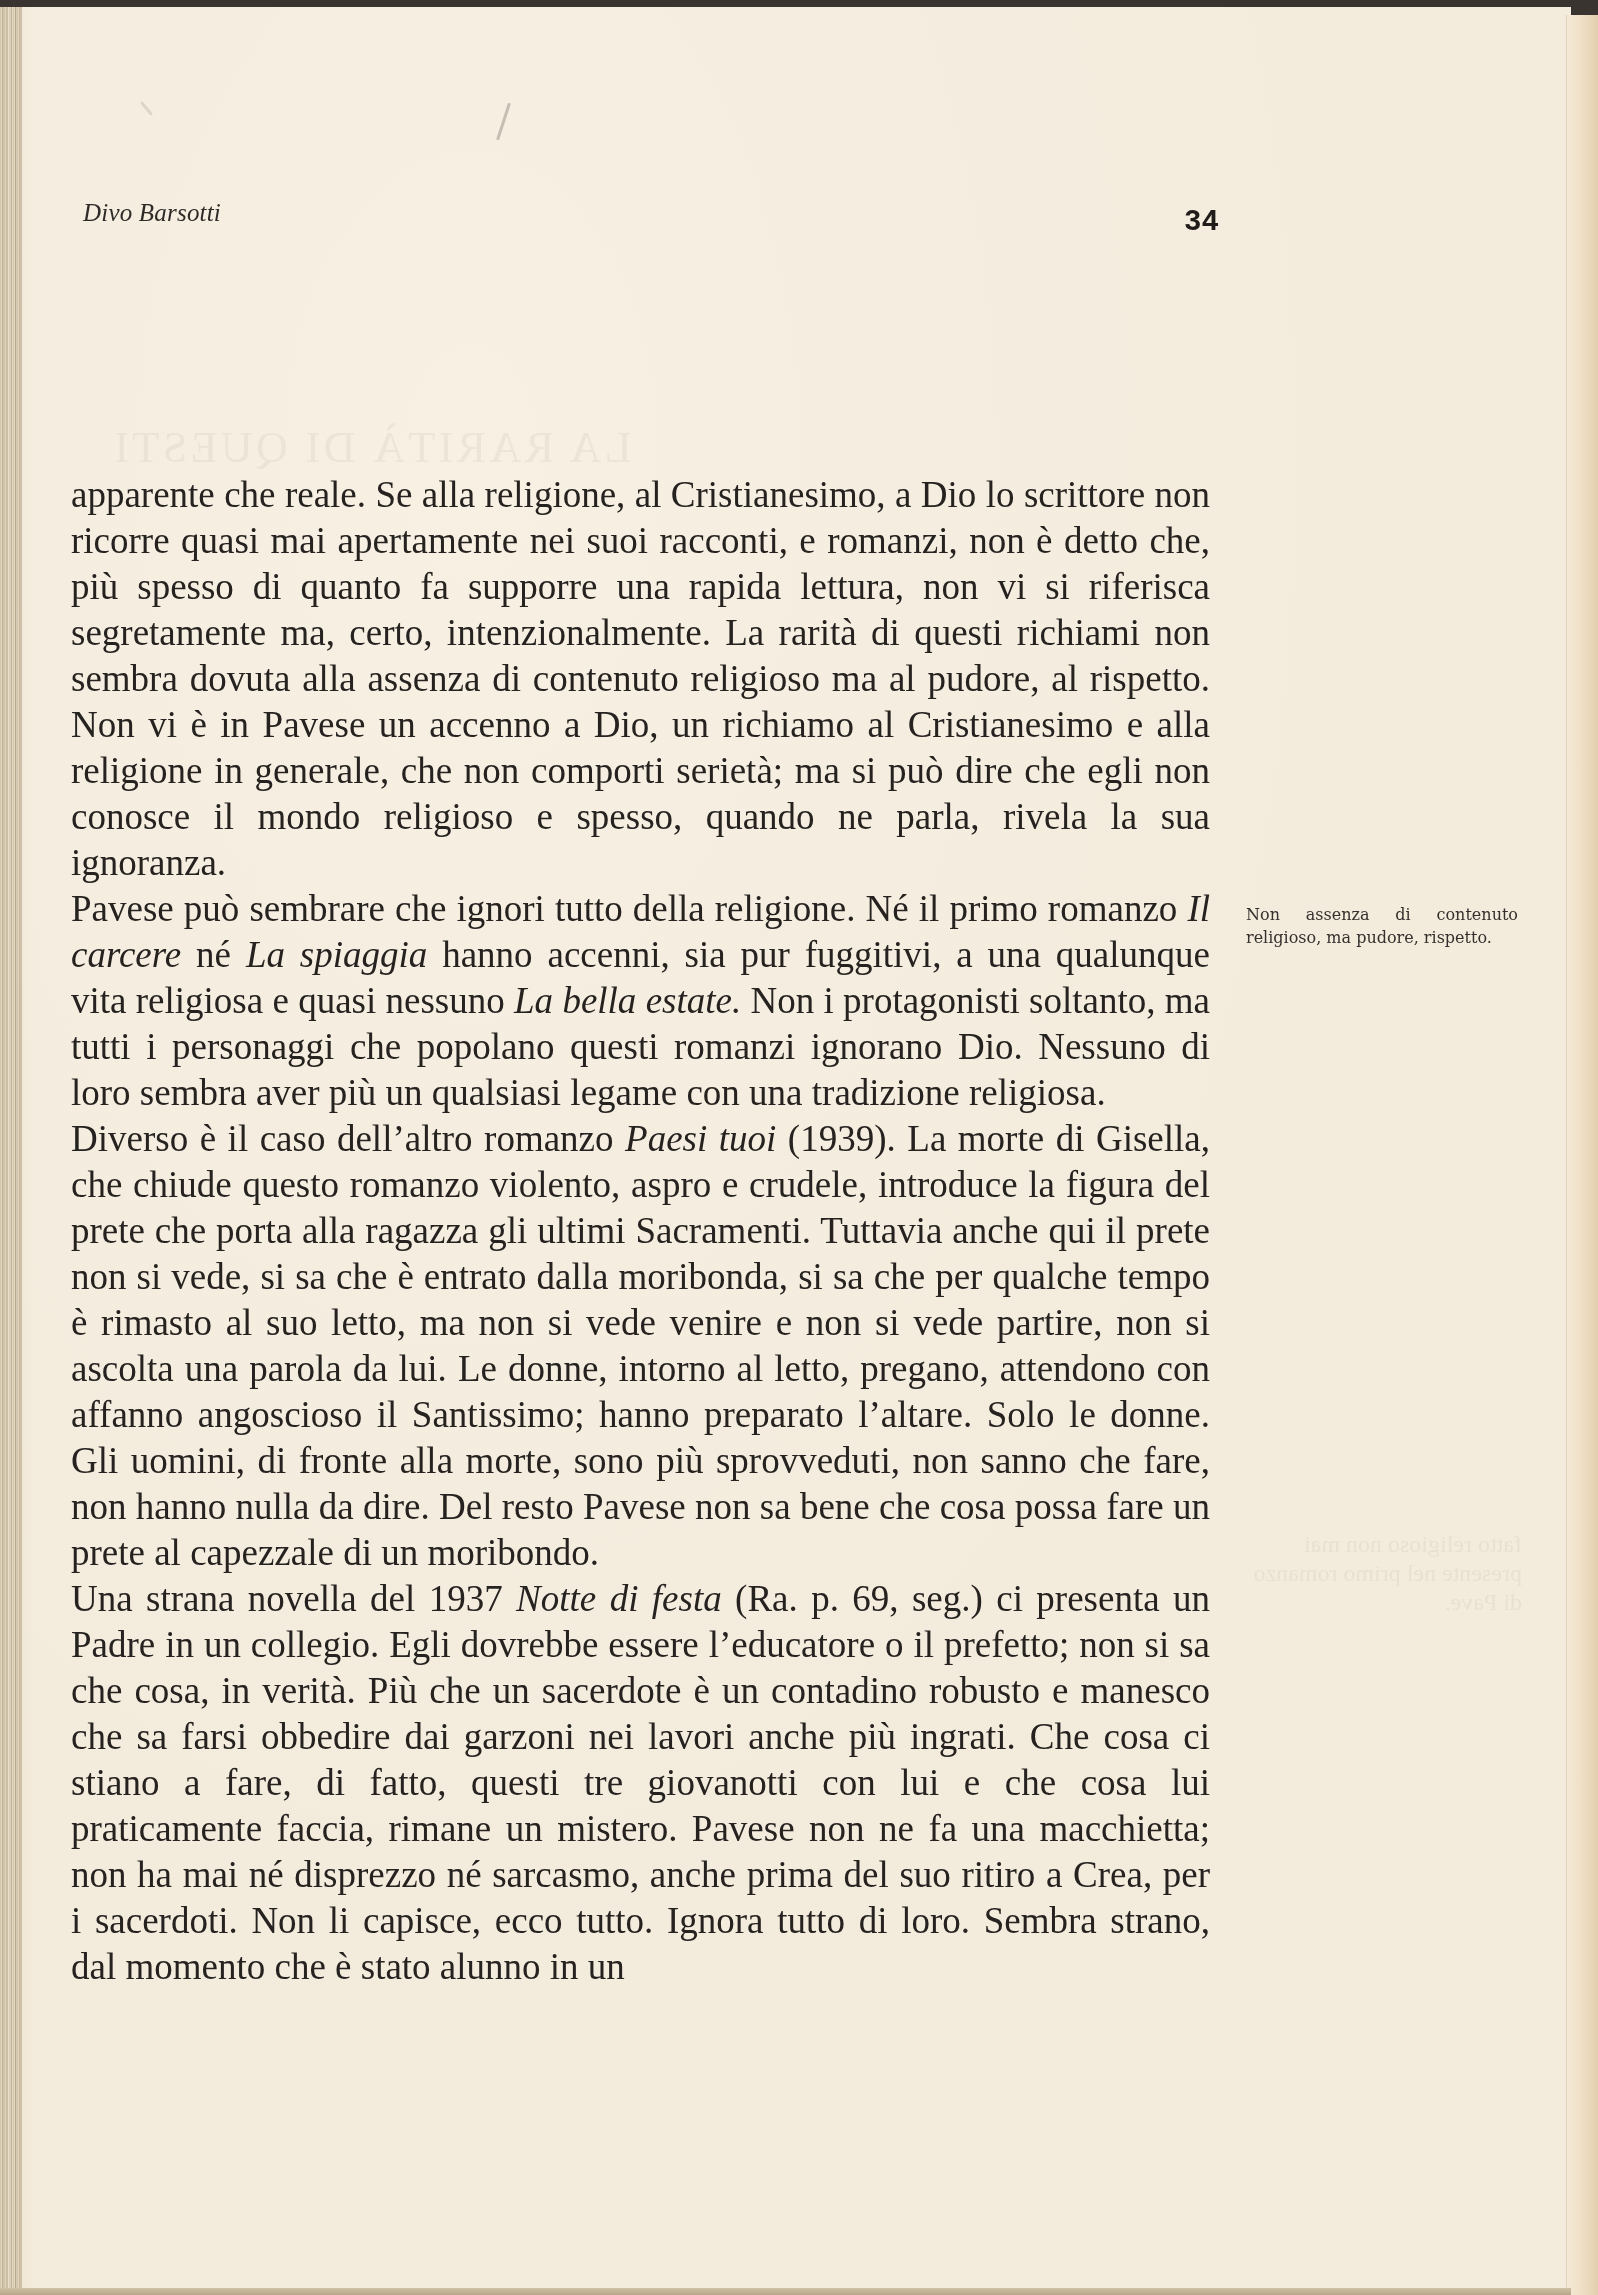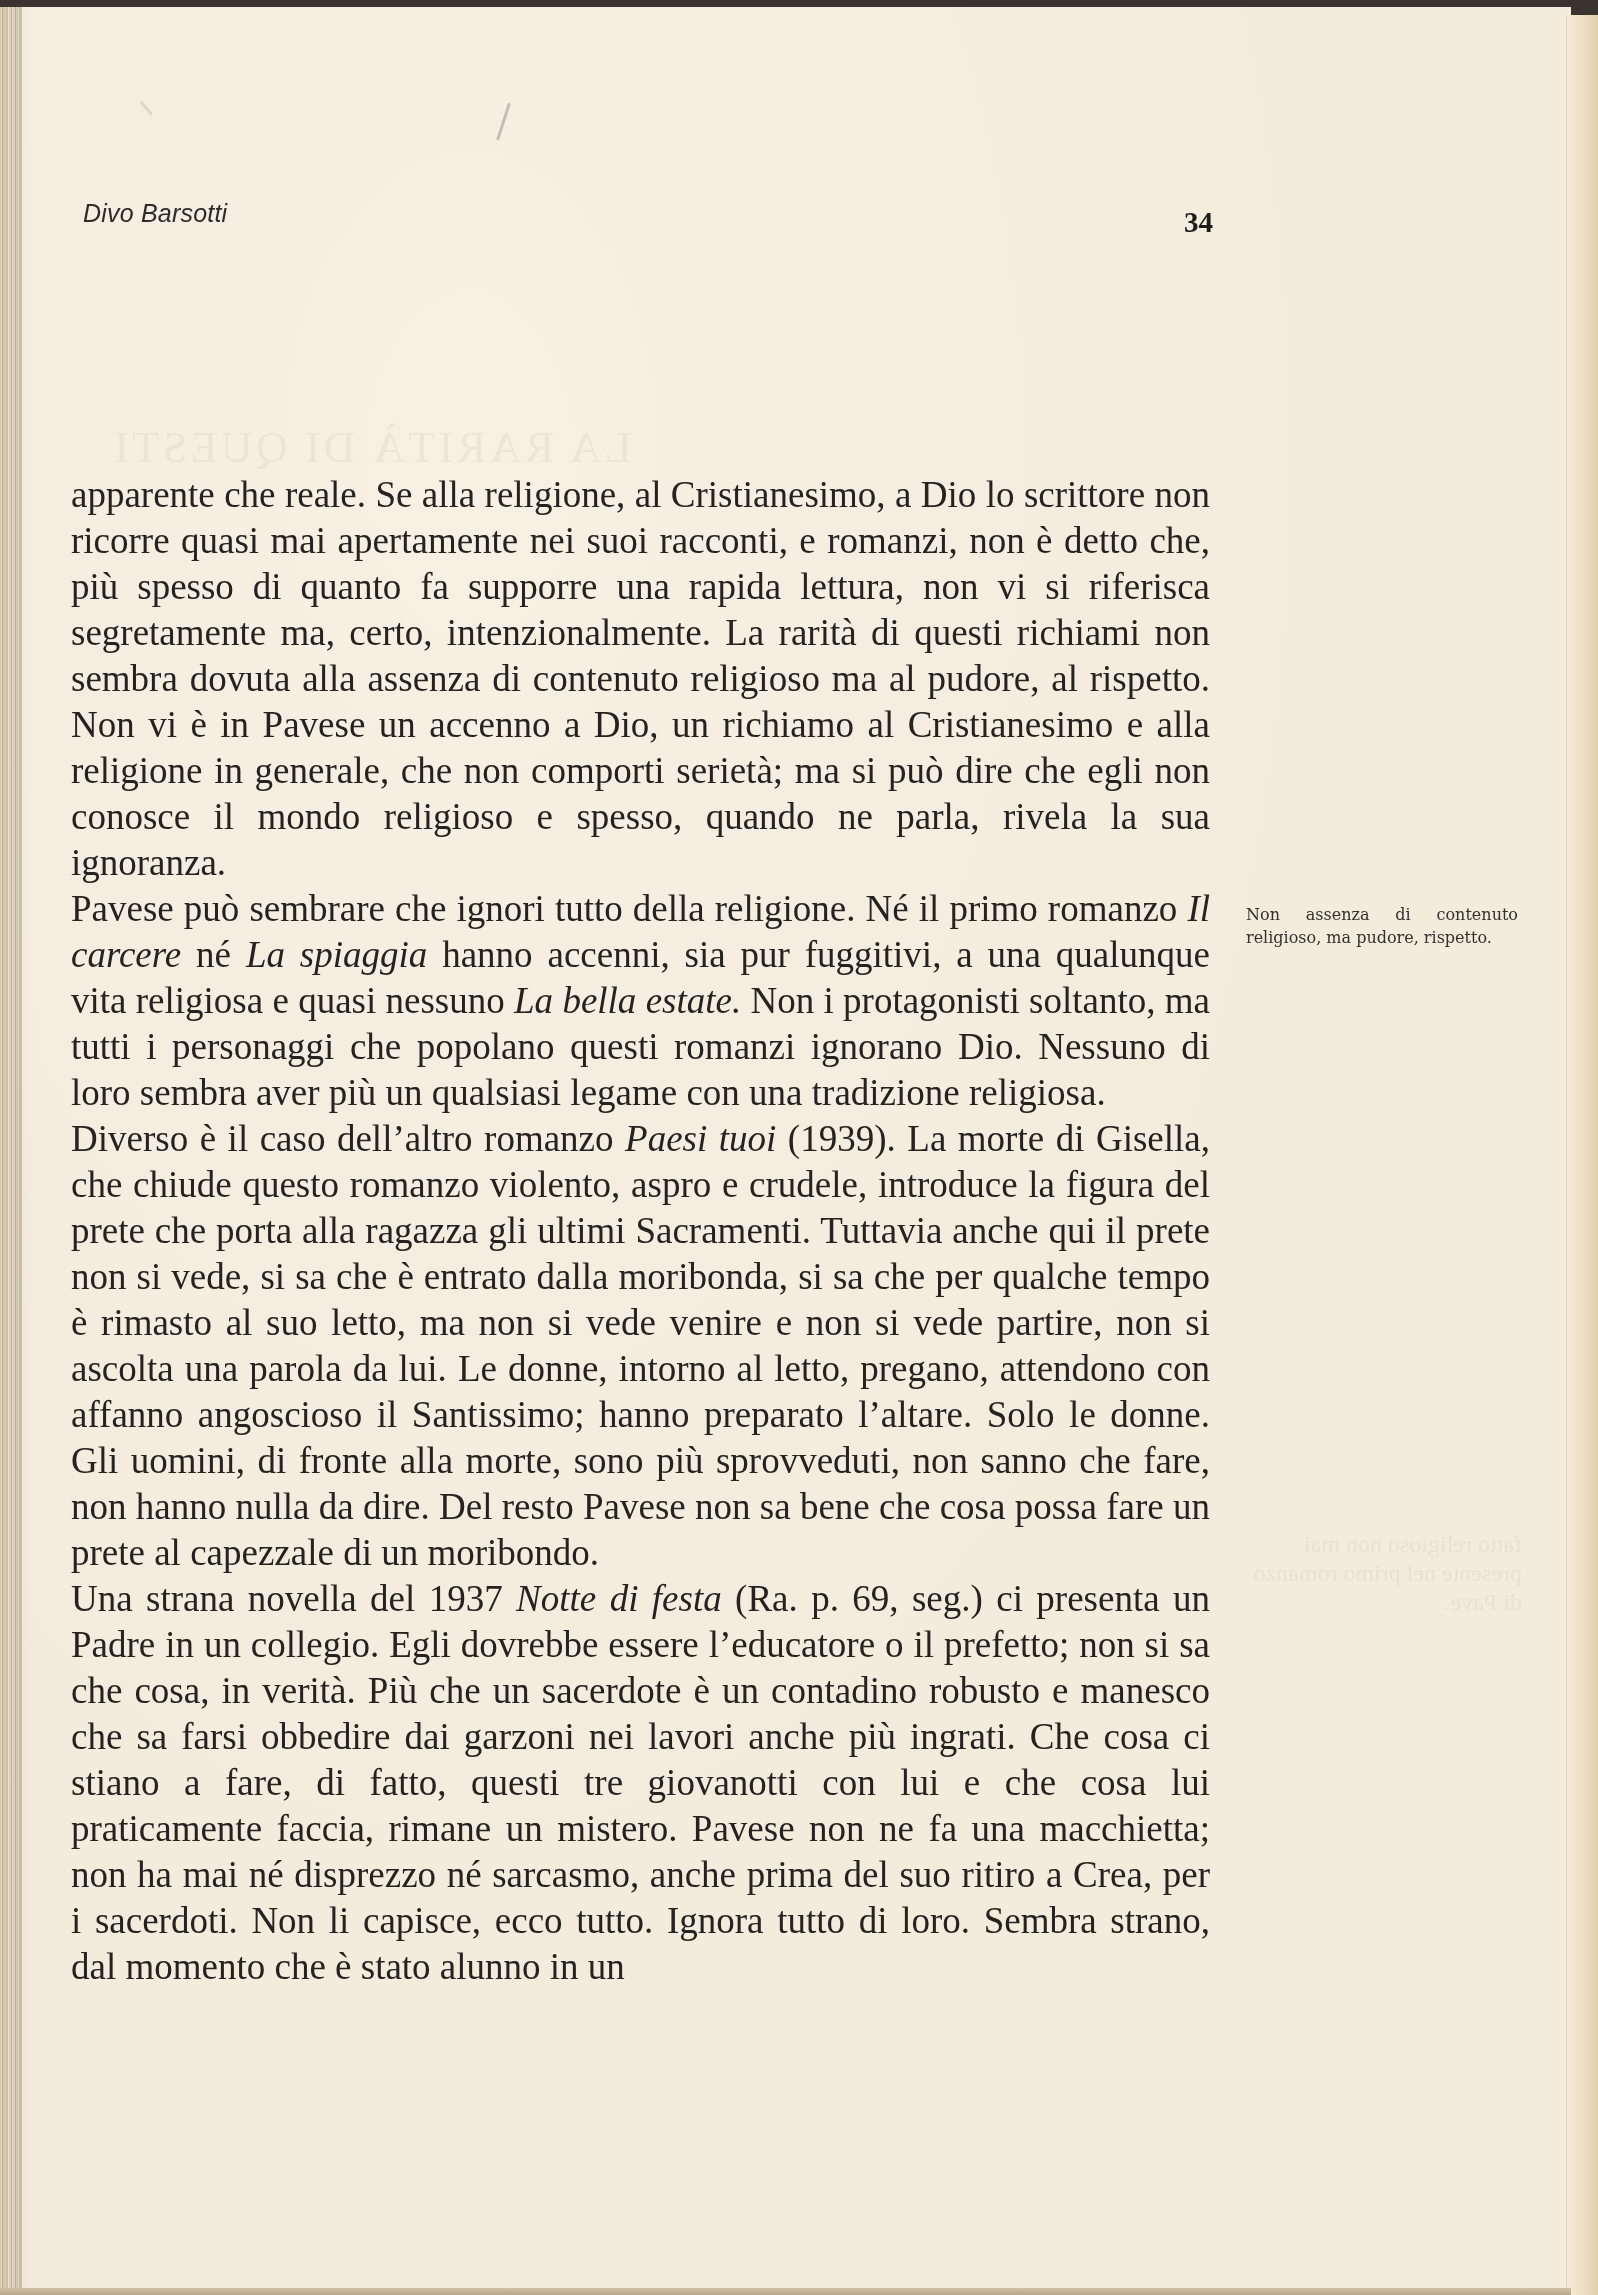--- a/index.html
+++ b/index.html
@@ -46,31 +46,31 @@
       left: 0;
       bottom: 0;
       width: 1571px;
       height: 6.8px;
       background: linear-gradient(180deg, #cfc1a5, #b8a68a);
     }
     .running-head {
       position: absolute;
       left: 83px;
       top: 199px;
-      font-family: Liberation Sans, sans-serif;
+      font-family: Liberation Serif, serif;
       font-style: italic;
       font-size: 25px;
       color: #2e2a27;
       letter-spacing: 0.2px;
     }
     .page-number {
       position: absolute;
       left: 1184px;
       top: 206px;
-      font-family: Liberation Serif, serif;
+      font-family: Liberation Mono, monospace;
       font-weight: bold;
       font-size: 29px;
       color: #1f1c1a;
     }
     .body-text {
       position: absolute;
       left: 71px;
       top: 472px;
       width: 1139px;
       font-family: "Liberation Serif", serif;

